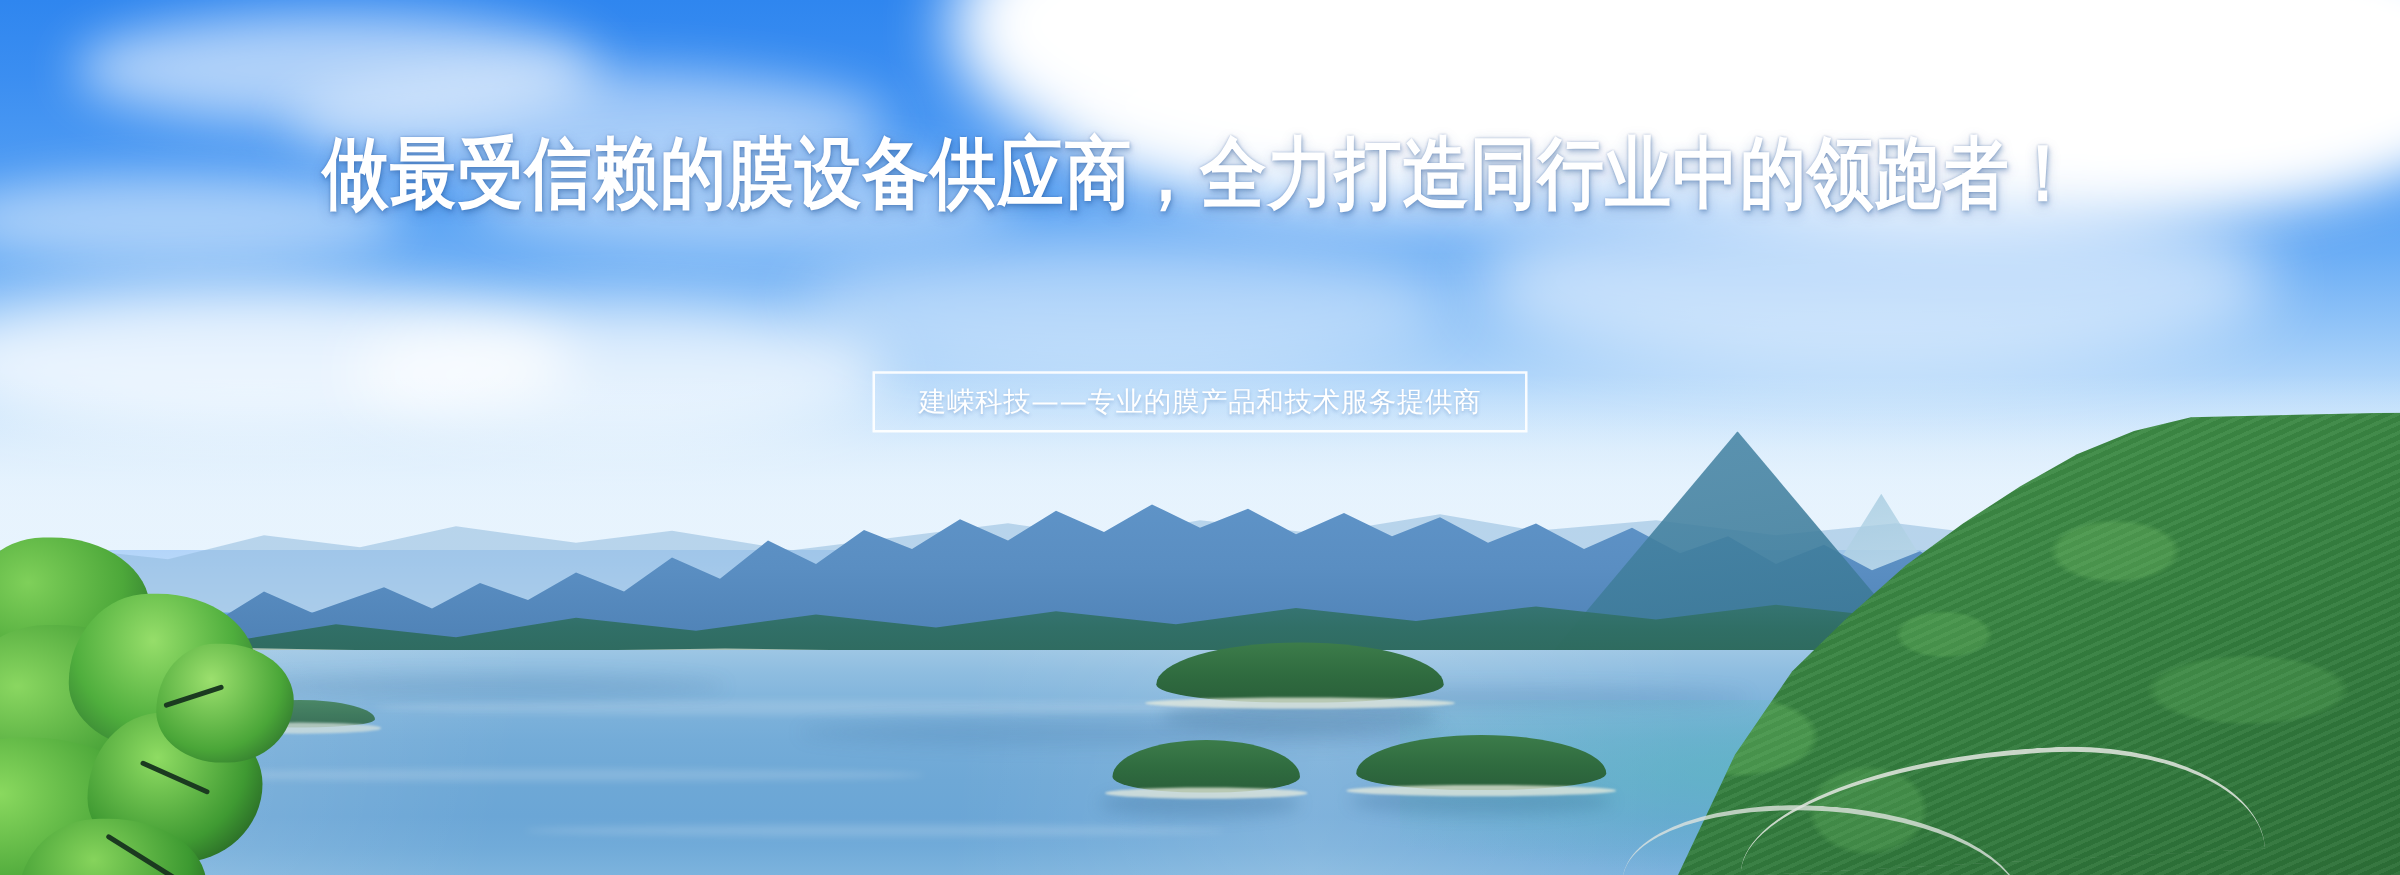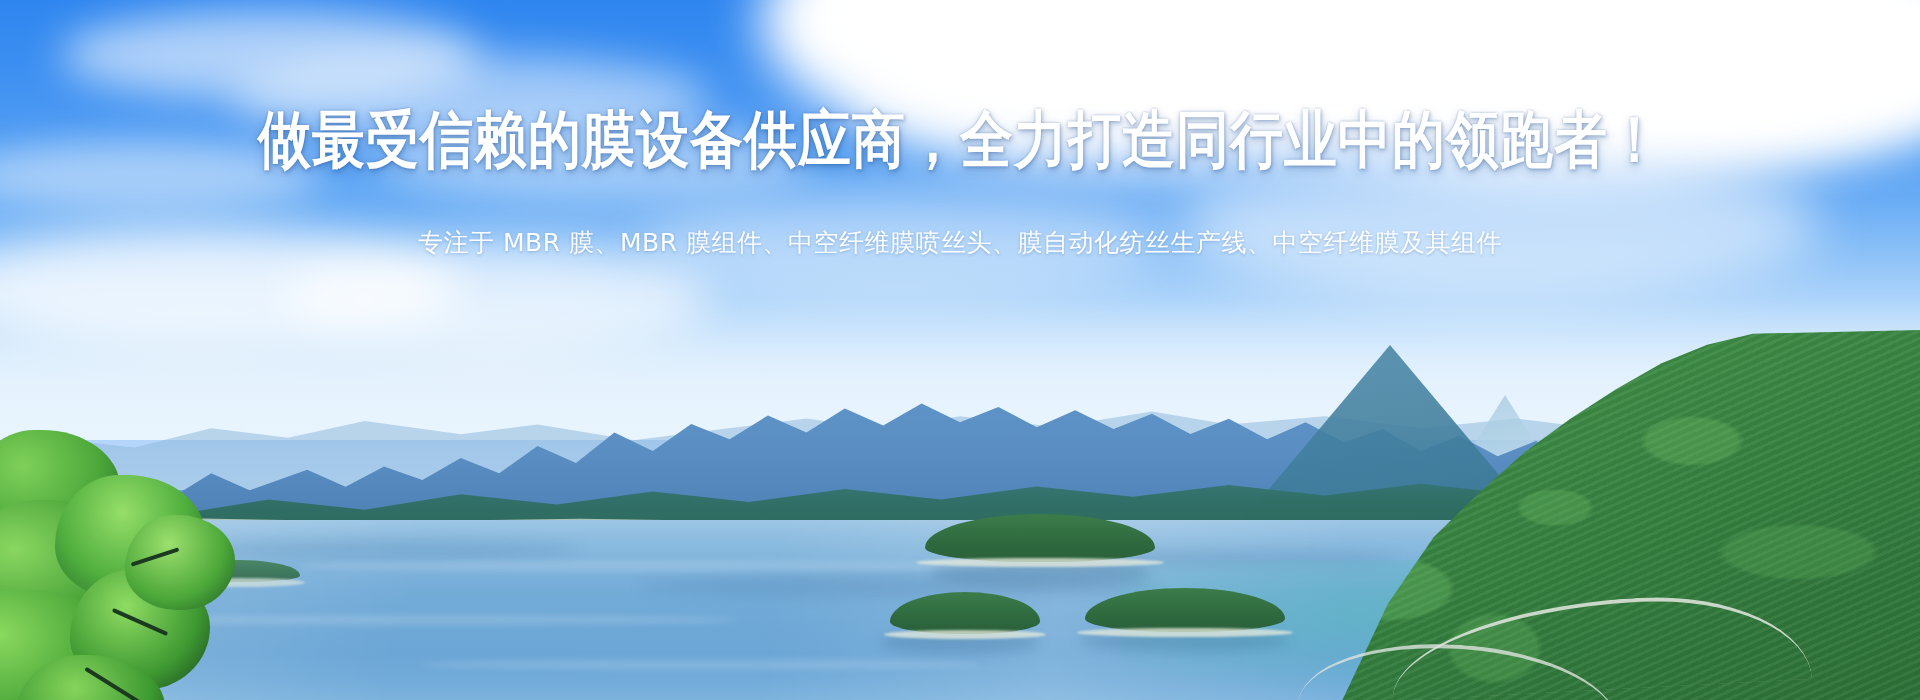--- a/index.html
+++ b/index.html
@@ -291,17 +291,19 @@
       <div class="leafblob" style="left:55px;  top:235px; width:150px; height:110px; background:radial-gradient(ellipse at 40% 30%, #86d45c 0%, #3d9a31 60%, #133c18 100%);"></div>
       <div class="twig" style="left:150px; top:200px; width:60px; height:4px; transform:rotate(24deg);"></div>
       <div class="twig" style="left:170px; top:135px; width:50px; height:4px; transform:rotate(-18deg);"></div>
       <div class="twig" style="left:120px; top:265px; width:70px; height:4px; transform:rotate(32deg);"></div>
     </div>
   </div>
 
   <div class="hero-text">
     <div class="headline">做最受信赖的膜设备供应商，全力打造同行业中的领跑者！</div>
 
-    <div class="subline">专注于 MBR 膜、MBR 膜组件、中空纤维膜喷丝头、膜自动化纺丝生产线、中空纤维膜及其组件</div>
-
+
+    <div class="tagbox">
+      <span>建嵘科技——专业的膜产品和技术服务提供商</span>
+    </div>
   </div>
 
 </div>
 
 </body></html>

